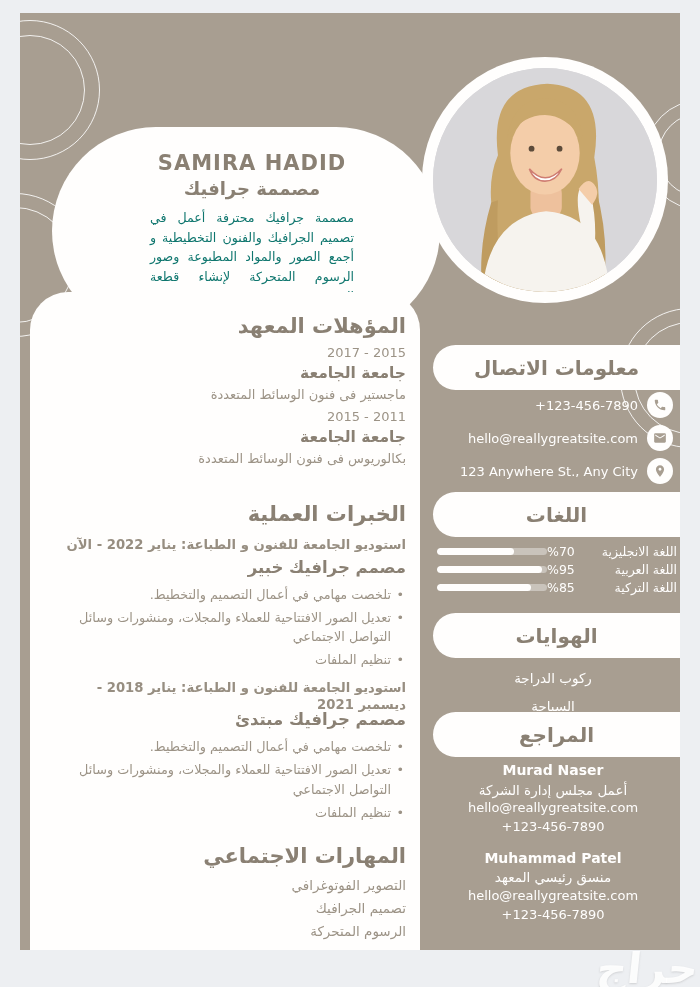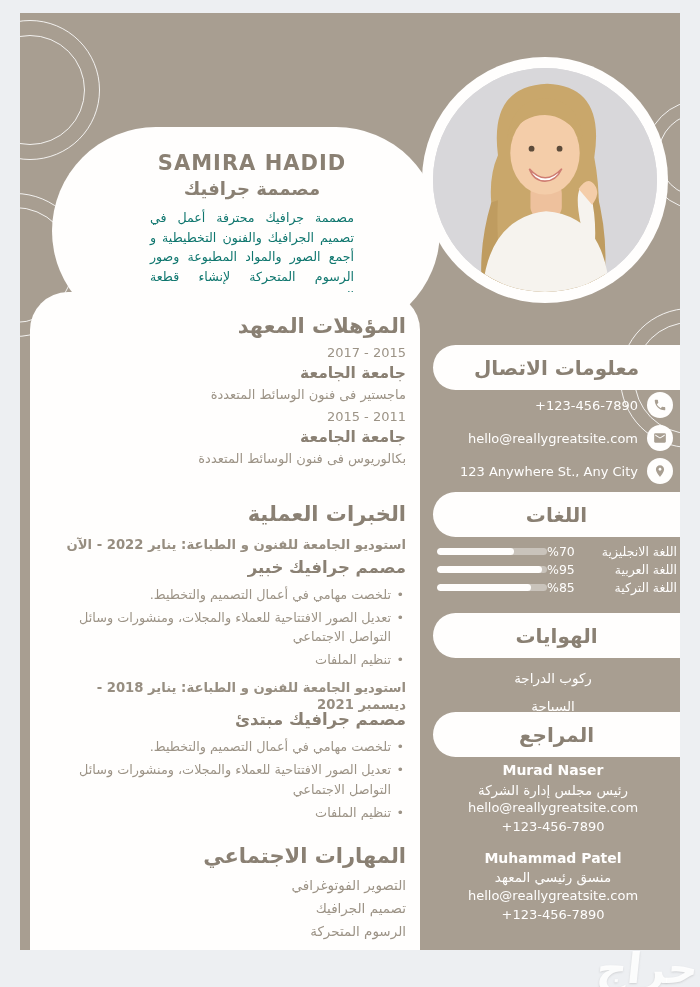--- a/index.html
+++ b/index.html
@@ -285,21 +285,21 @@
     <div class="hobby-item">السباحة</div>
   </div>
 
   <div class="pill pill-refs">
       <span>المراجع</span>
     </div>
 
   <div class="ref-list">
     <div class="ref-block">
       <div class="ref-name">Murad Naser</div>
-      <div class="ref-role">رئيس مجلس إدارة الشركة</div>
+      <div class="ref-role">أعمل مجلس إدارة الشركة</div>
       <div class="ref-email">hello@reallygreatsite.com</div>
       <div class="ref-phone">+123-456-7890</div>
     </div>
     <div class="ref-block">
       <div class="ref-name">Muhammad Patel</div>
       <div class="ref-role">منسق رئيسي المعهد</div>
       <div class="ref-email">hello@reallygreatsite.com</div>
       <div class="ref-phone">+123-456-7890</div>
     </div>
   </div>

